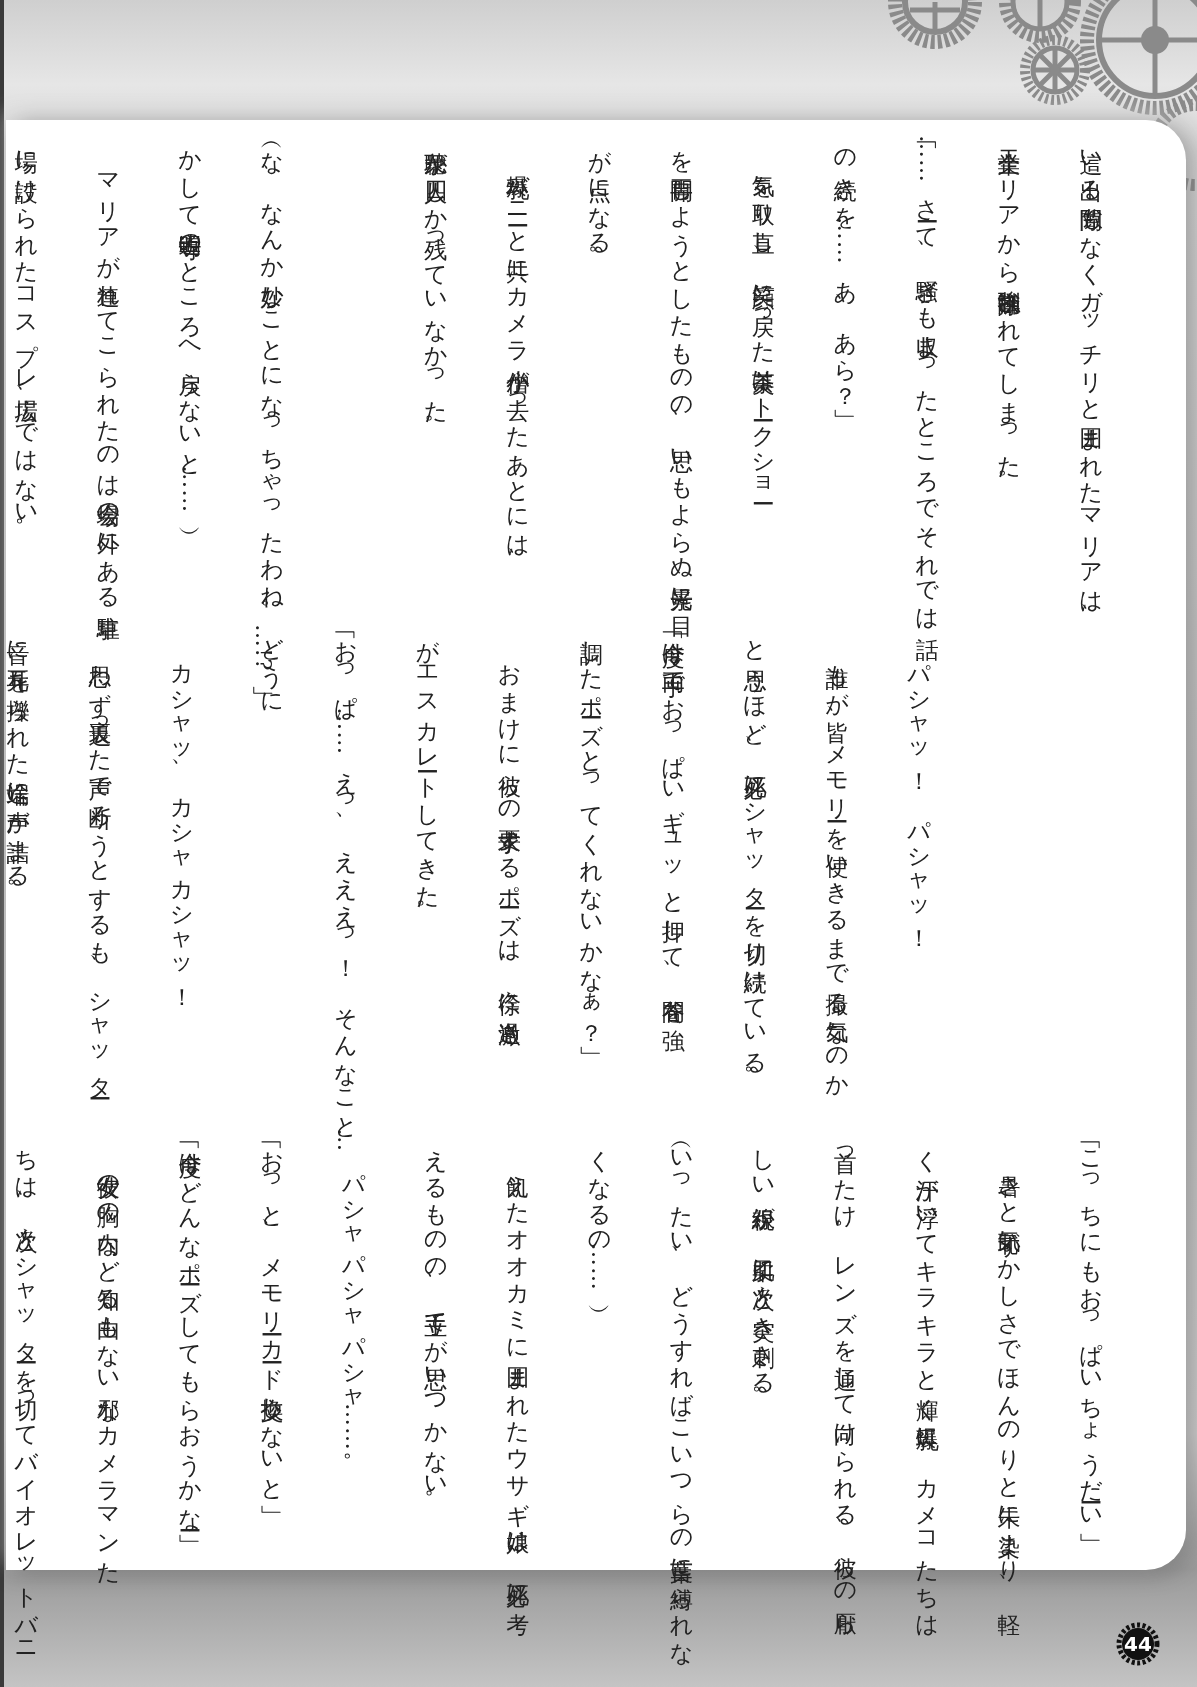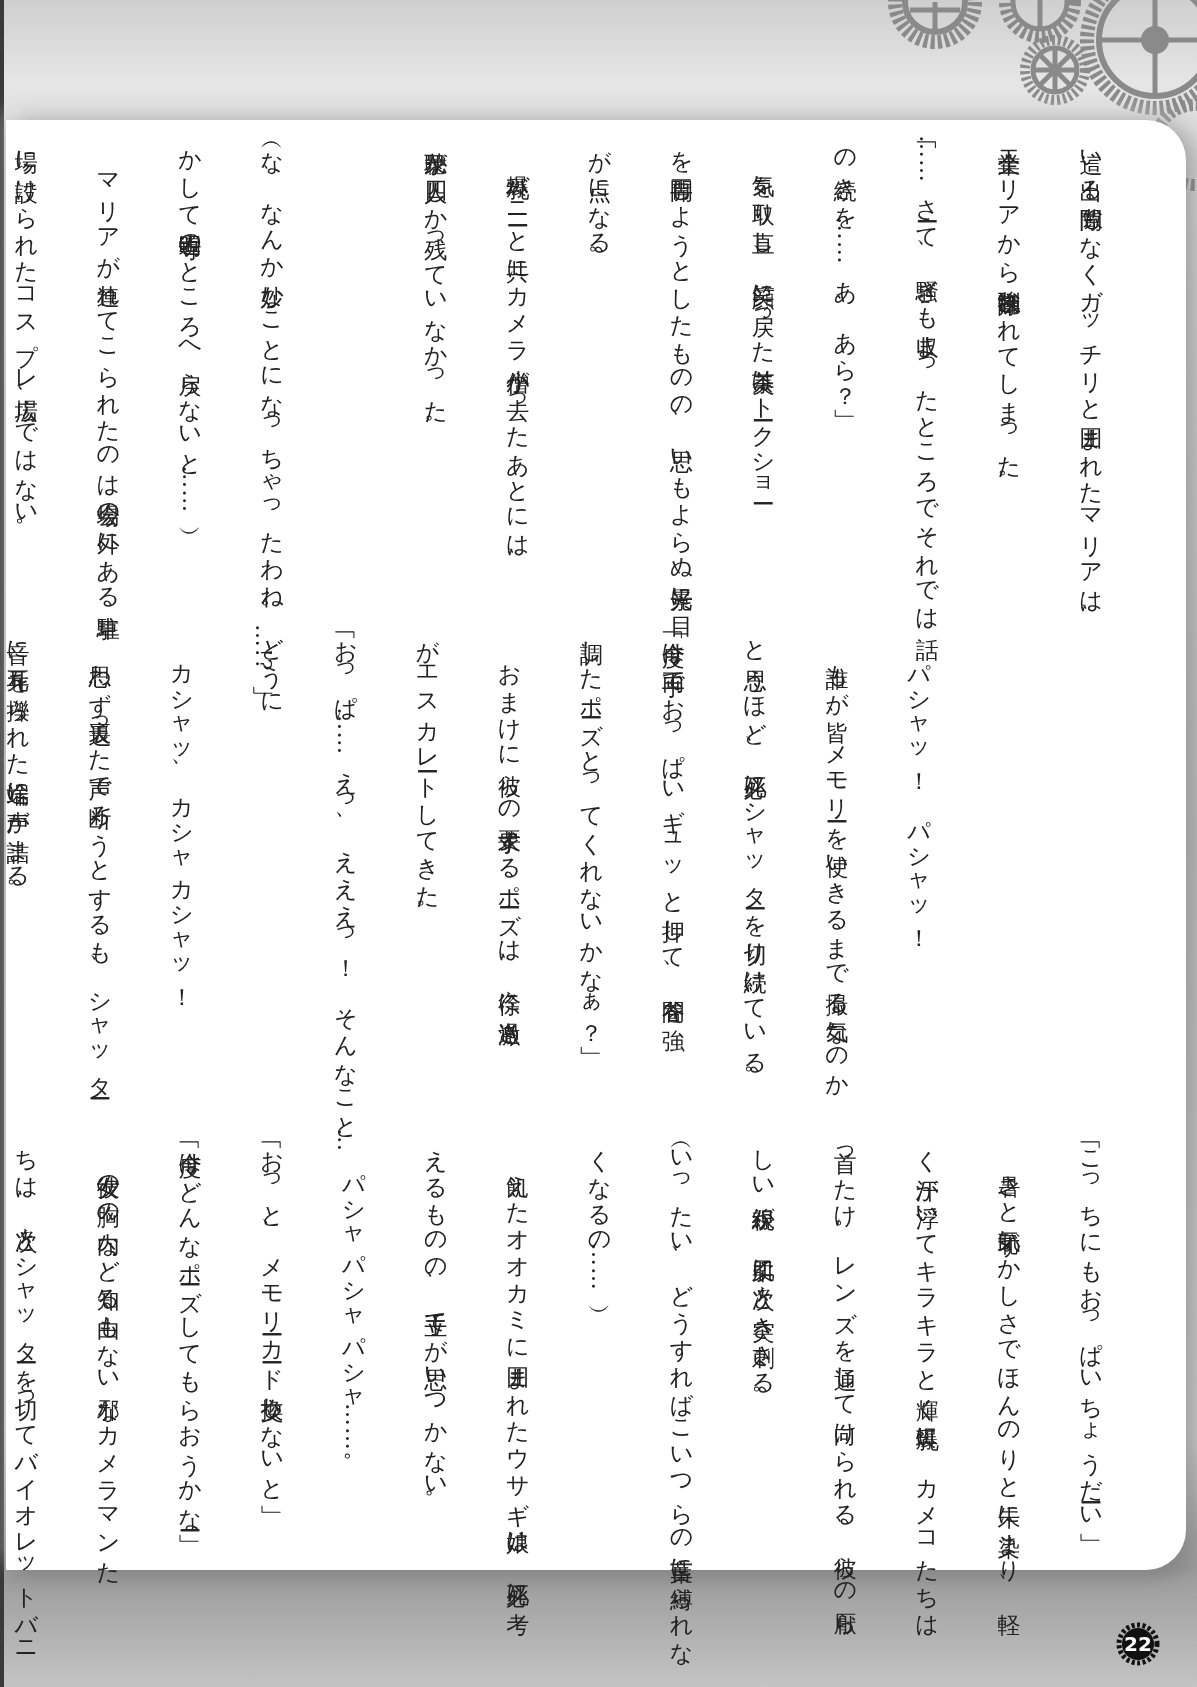--- a/index.html
+++ b/index.html
@@ -180,14 +180,14 @@
   
   
   
 </div>
 
 <div class="pagenum">
   <svg width="44" height="44" viewBox="0 0 44 44" xmlns="http://www.w3.org/2000/svg">
     <circle cx="22" cy="22" r="16" fill="#111"></circle>
     <circle cx="22" cy="22" r="19" fill="none" stroke="#111" stroke-width="5" stroke-dasharray="3 2.5"></circle>
   </svg>
-  <span>22</span>
+  <span>44</span>
 </div>
 
 </body></html>

